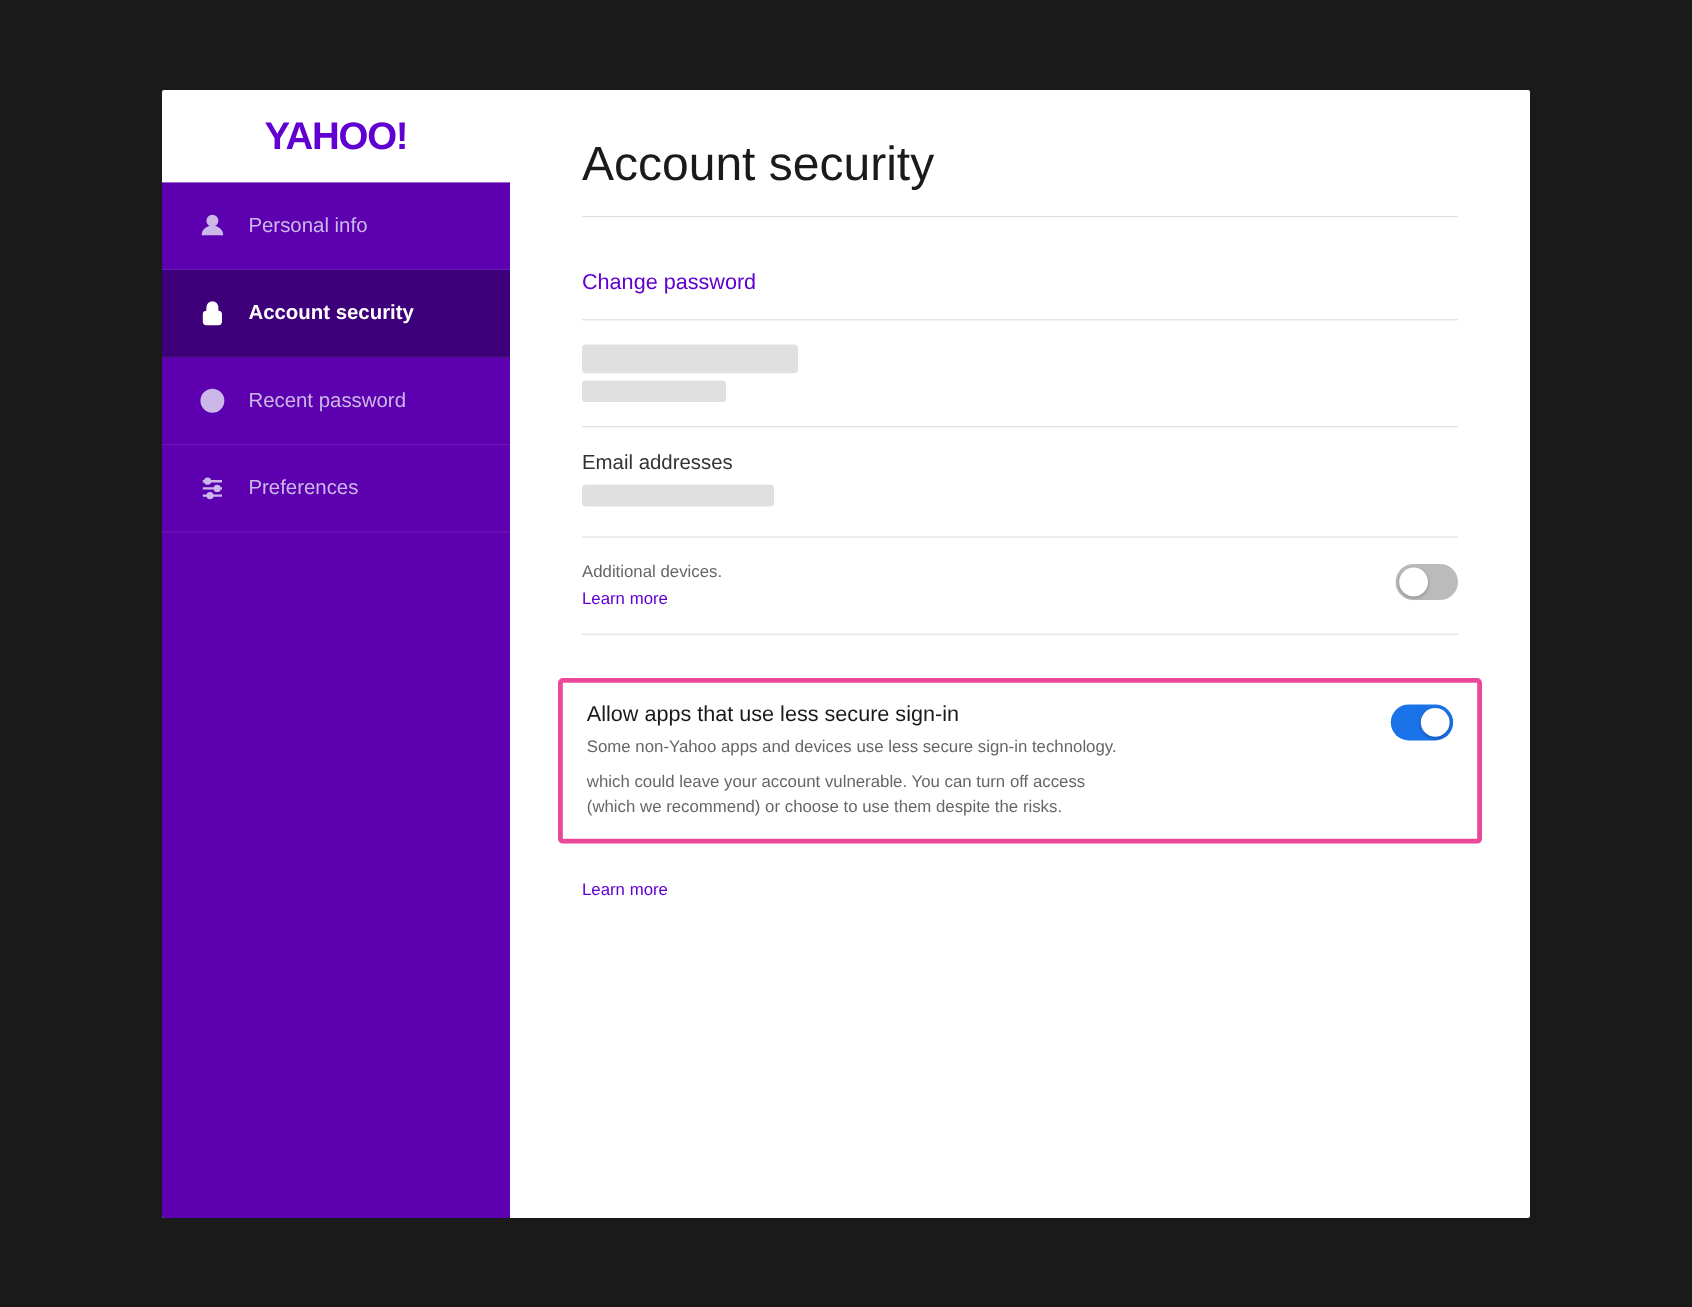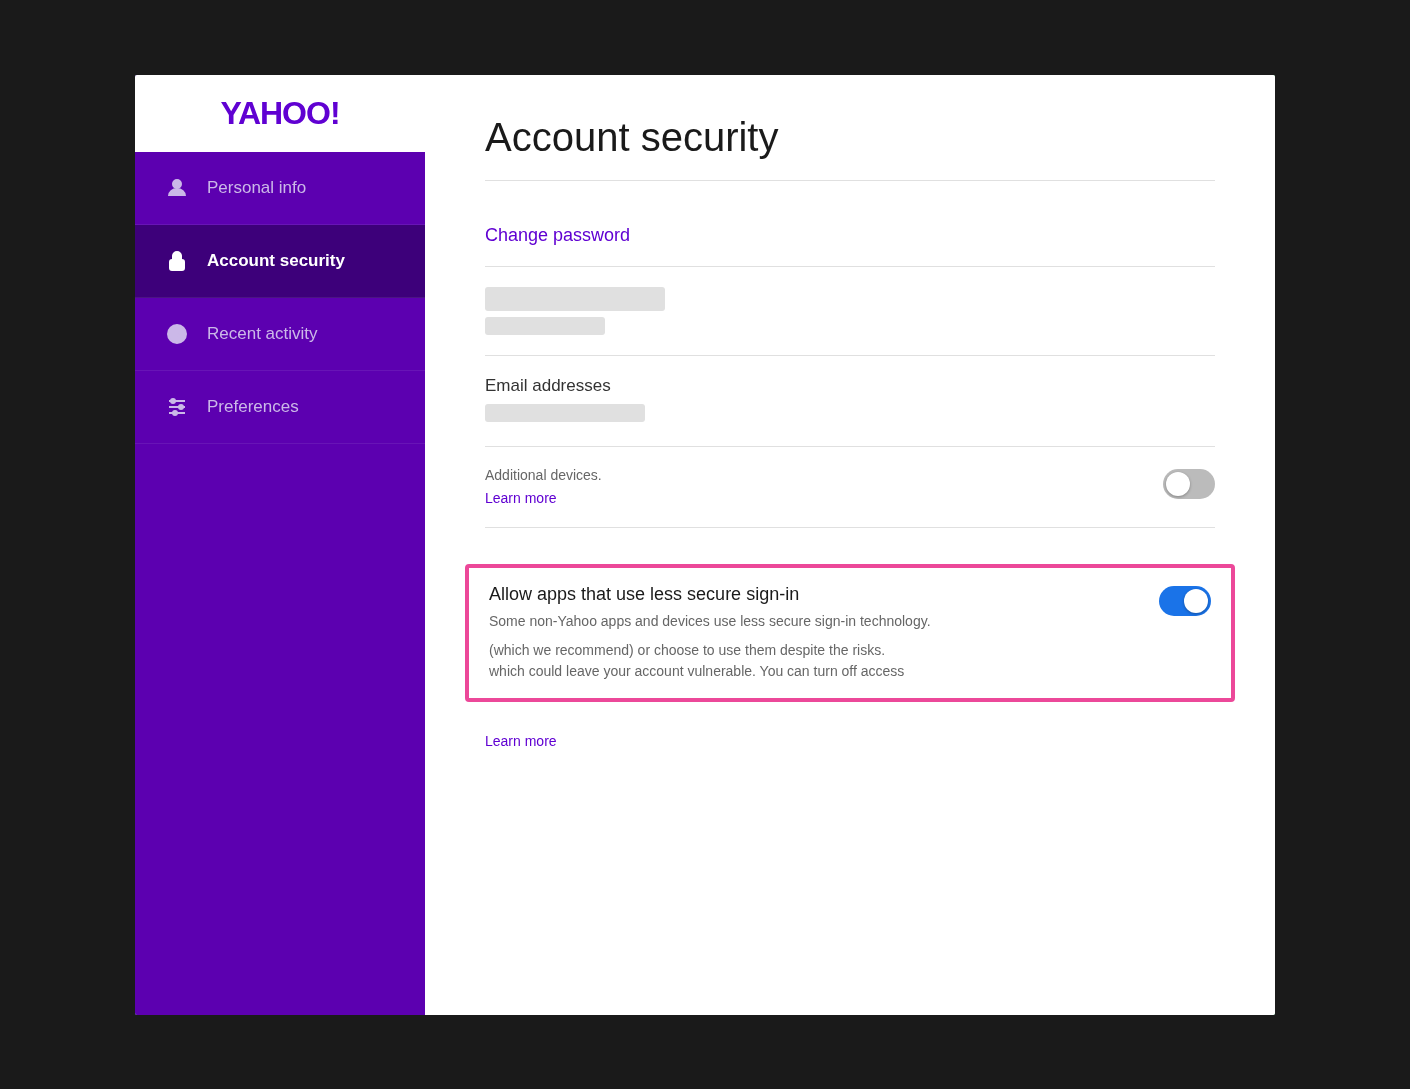--- a/index.html
+++ b/index.html
@@ -302,21 +302,21 @@
       <span class="nav-label">Account security</span>
     </div>
 
     <div class="nav-item">
       <span class="nav-icon">
         <svg viewBox="0 0 24 24" fill="none" stroke="currentColor" stroke-width="2">
           <circle cx="12" cy="12" r="9"></circle>
           <polyline points="12 7 12 12 15 15"></polyline>
         </svg>
       </span>
-      <span class="nav-label">Recent activity</span>
+      <span class="nav-label">Recent password</span>
     </div>
 
     <div class="nav-item">
       <span class="nav-icon">
         <svg viewBox="0 0 24 24" fill="none" stroke="currentColor" stroke-width="2">
           <line x1="4" y1="6" x2="20" y2="6"></line>
           <line x1="4" y1="12" x2="20" y2="12"></line>
           <line x1="4" y1="18" x2="20" y2="18"></line>
           <circle cx="8" cy="6" r="2" fill="currentColor"></circle>
           <circle cx="16" cy="12" r="2" fill="currentColor"></circle>
@@ -369,21 +369,21 @@
           </div>
           <div class="toggle-container">
             <label class="toggle">
               <input type="checkbox" checked="" style="">
               <div class="toggle-slider on">
                 <div class="toggle-knob on"></div>
               </div>
             </label>
           </div>
         </div>
+        <div class="allow-apps-desc">which could leave your account vulnerable. You can turn off access</div>
         <div class="allow-apps-desc">(which we recommend) or choose to use them despite the risks.</div>
-        <div class="allow-apps-desc">which could leave your account vulnerable. You can turn off access</div>
       </div>
       <div style="padding-top: 14px;">
         <a href="#" class="learn-more-link">Learn more</a>
       </div>
     </div>
   </div>
 </div>
 
 </body></html>

